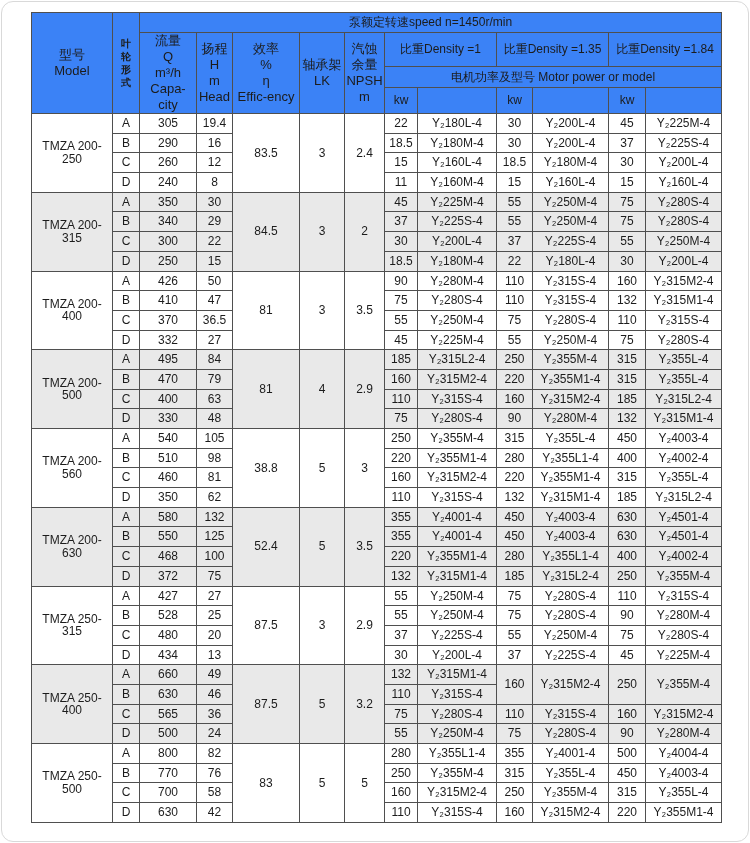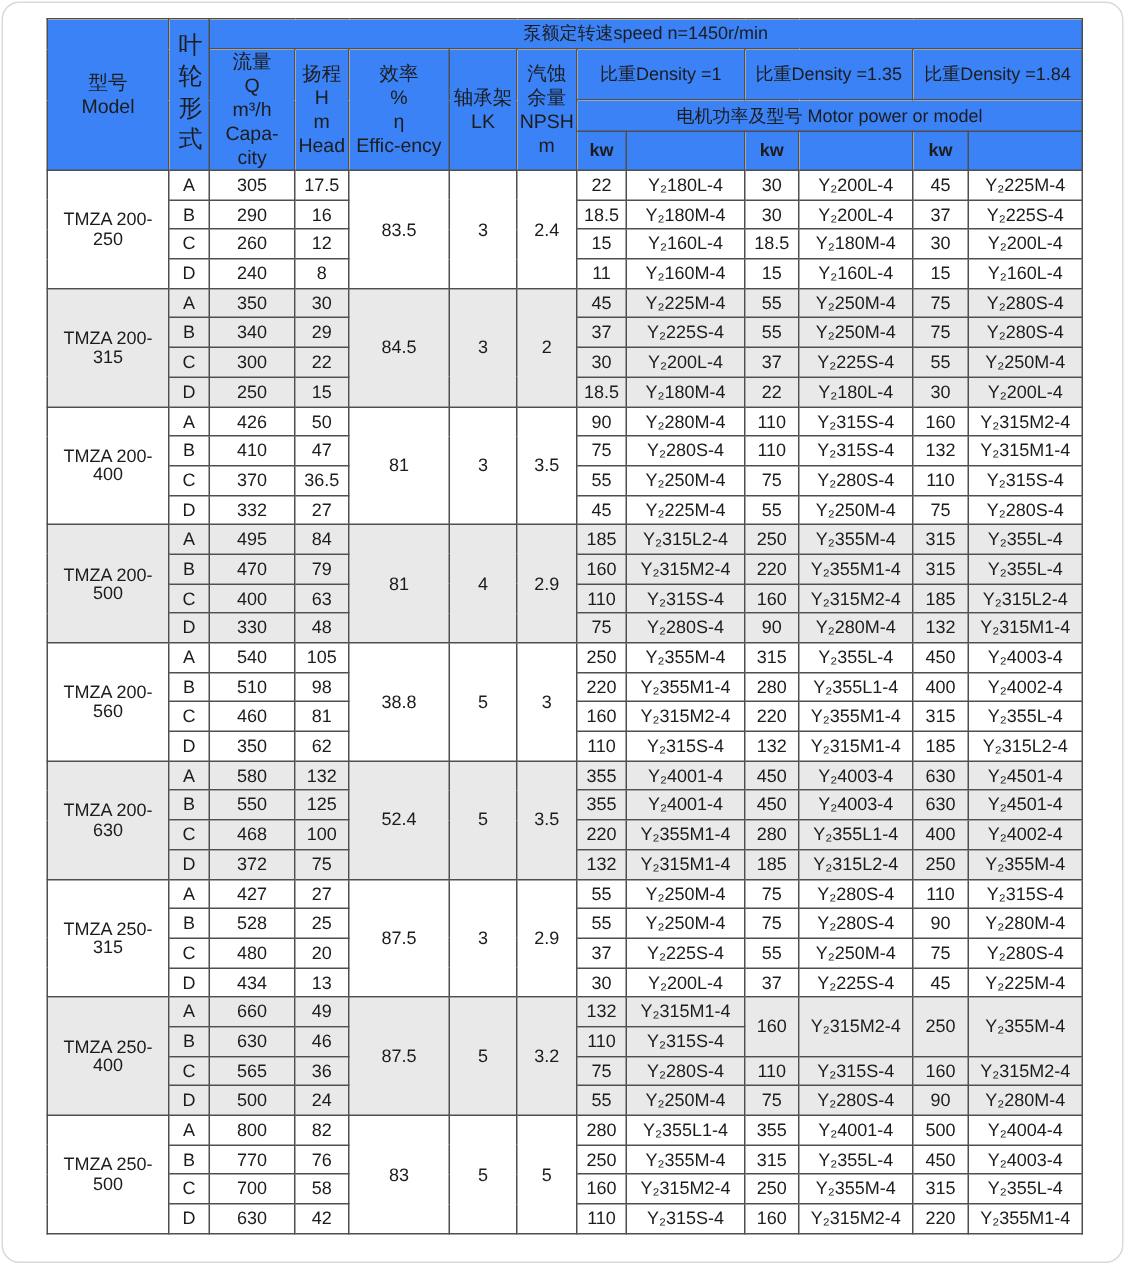--- a/index.html
+++ b/index.html
@@ -29,25 +29,26 @@
     font-size: 12px;
     font-weight: normal;
     padding: 0 1px;
     overflow: hidden;
   }
   .spec thead th { background: #3b82f6; line-height: 1.22; }
   .spec thead .multiline { white-space: pre-line; font-size: 13px; }
   .speed-row th { height: 20px; font-size: 12px; }
   .density-row th { height: 34px; }
   .motor-row th { height: 21px; }
-  .kw-row th { height: 26px; font-weight: bold; }
+  .kw-row th { height: 26px; }
   .v-text {
     width: 14px; margin: 0 auto;
-    word-break: break-all; line-height: 1.3; font-size: 16px;
+    word-break: break-all; line-height: 1.3; font-size: 10px;
     white-space: normal;
+    font-weight: bold;
   }
   .spec tbody tr { height: 19.7px; }
   .spec tbody td { font-size: 12px; line-height: 1.05; background: #ffffff; }
   .spec tbody tr.shade td { background: #e9e9e9; }
   .model-cell { font-size: 12px; letter-spacing: 0; }
 </style>
 </head>
 <body>
 
 <div class="page-frame"></div>
@@ -110,21 +111,21 @@
       <th></th>
       <th>kw</th>
       <th></th>
     </tr>
   </thead>
   <tbody>
       <tr>
         <td class="model-cell" rowspan="4">TMZA 200-250</td>
         <td>A</td>
         <td>305</td>
-        <td>17.5</td>
+        <td>19.4</td>
         <td rowspan="4">83.5</td>
         <td rowspan="4">3</td>
         <td rowspan="4">2.4</td>
         <td>22</td>
         <td>Y₂180L-4</td>
         <td>30</td>
         <td>Y₂200L-4</td>
         <td>45</td>
         <td>Y₂225M-4</td>
       </tr>

